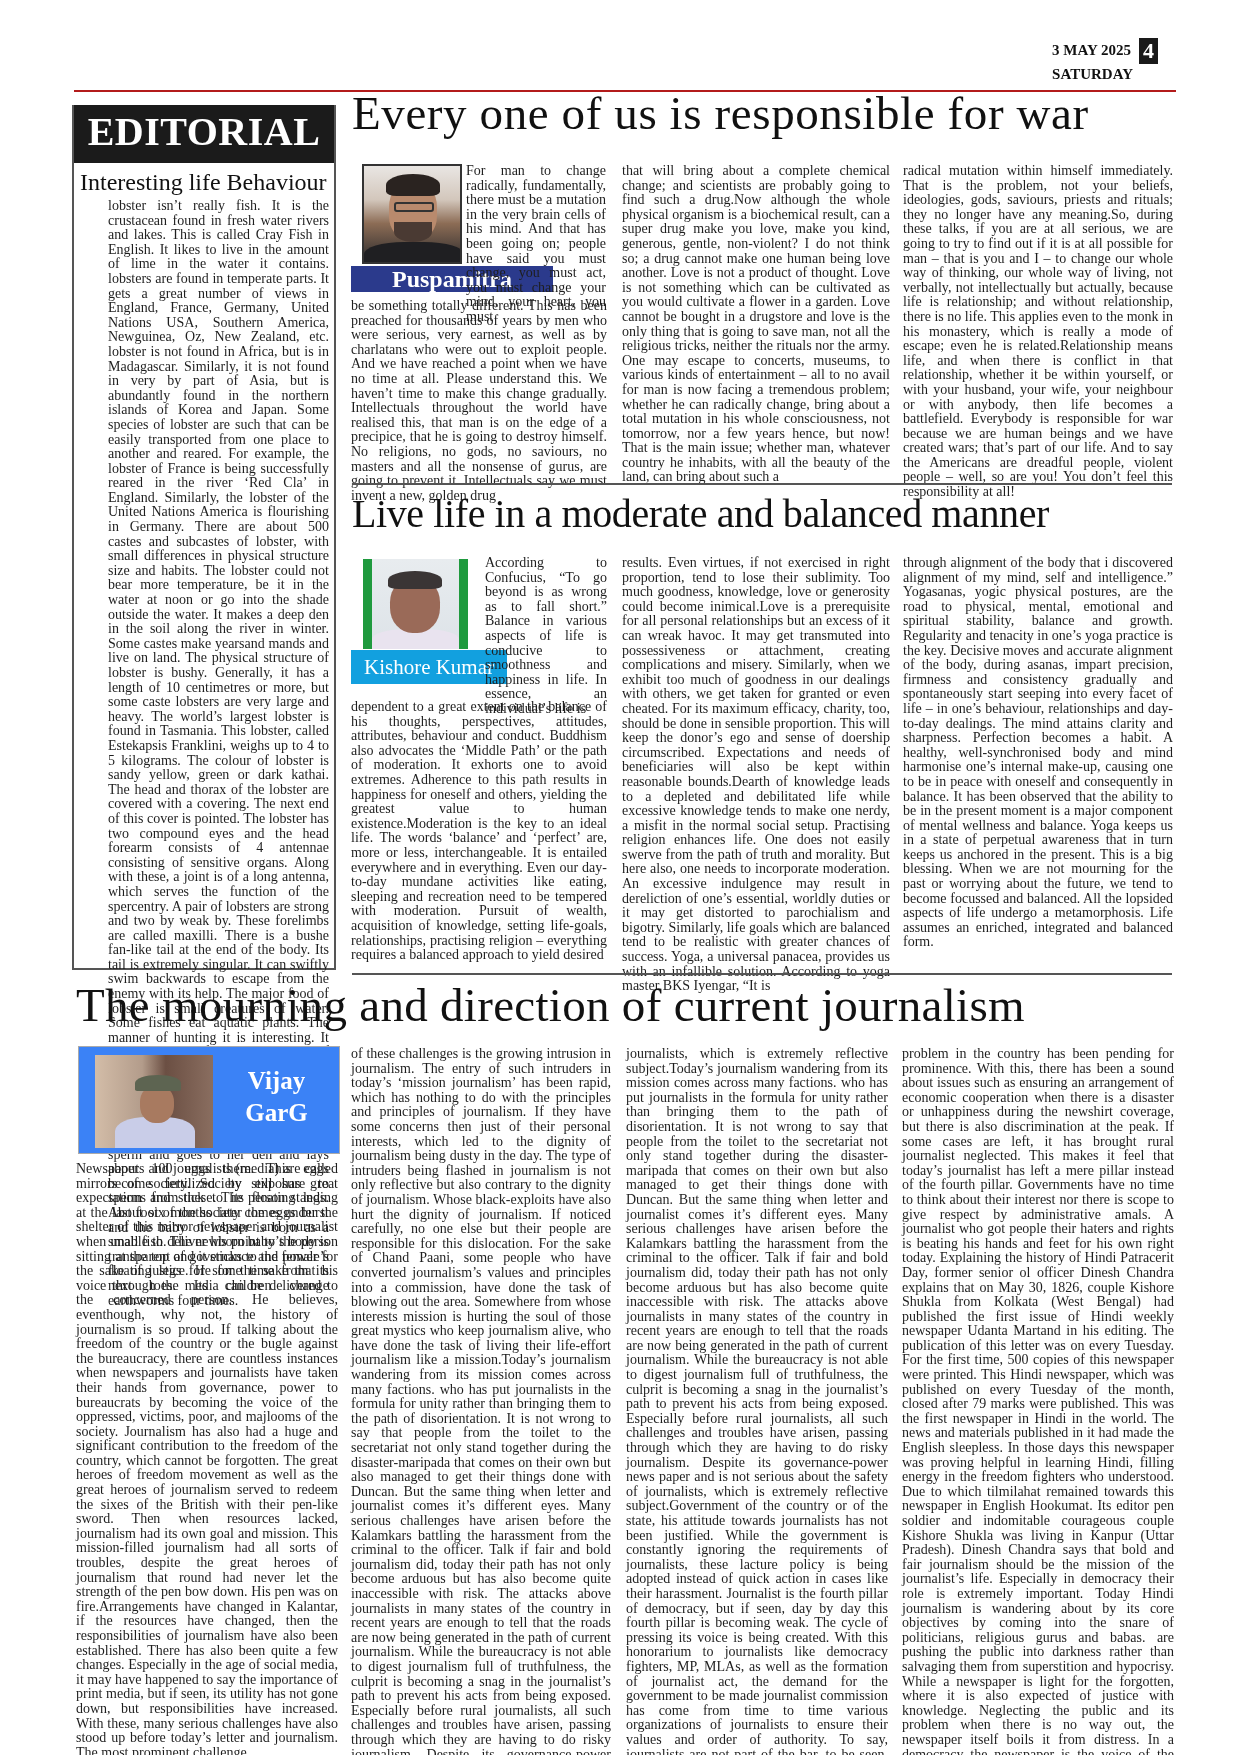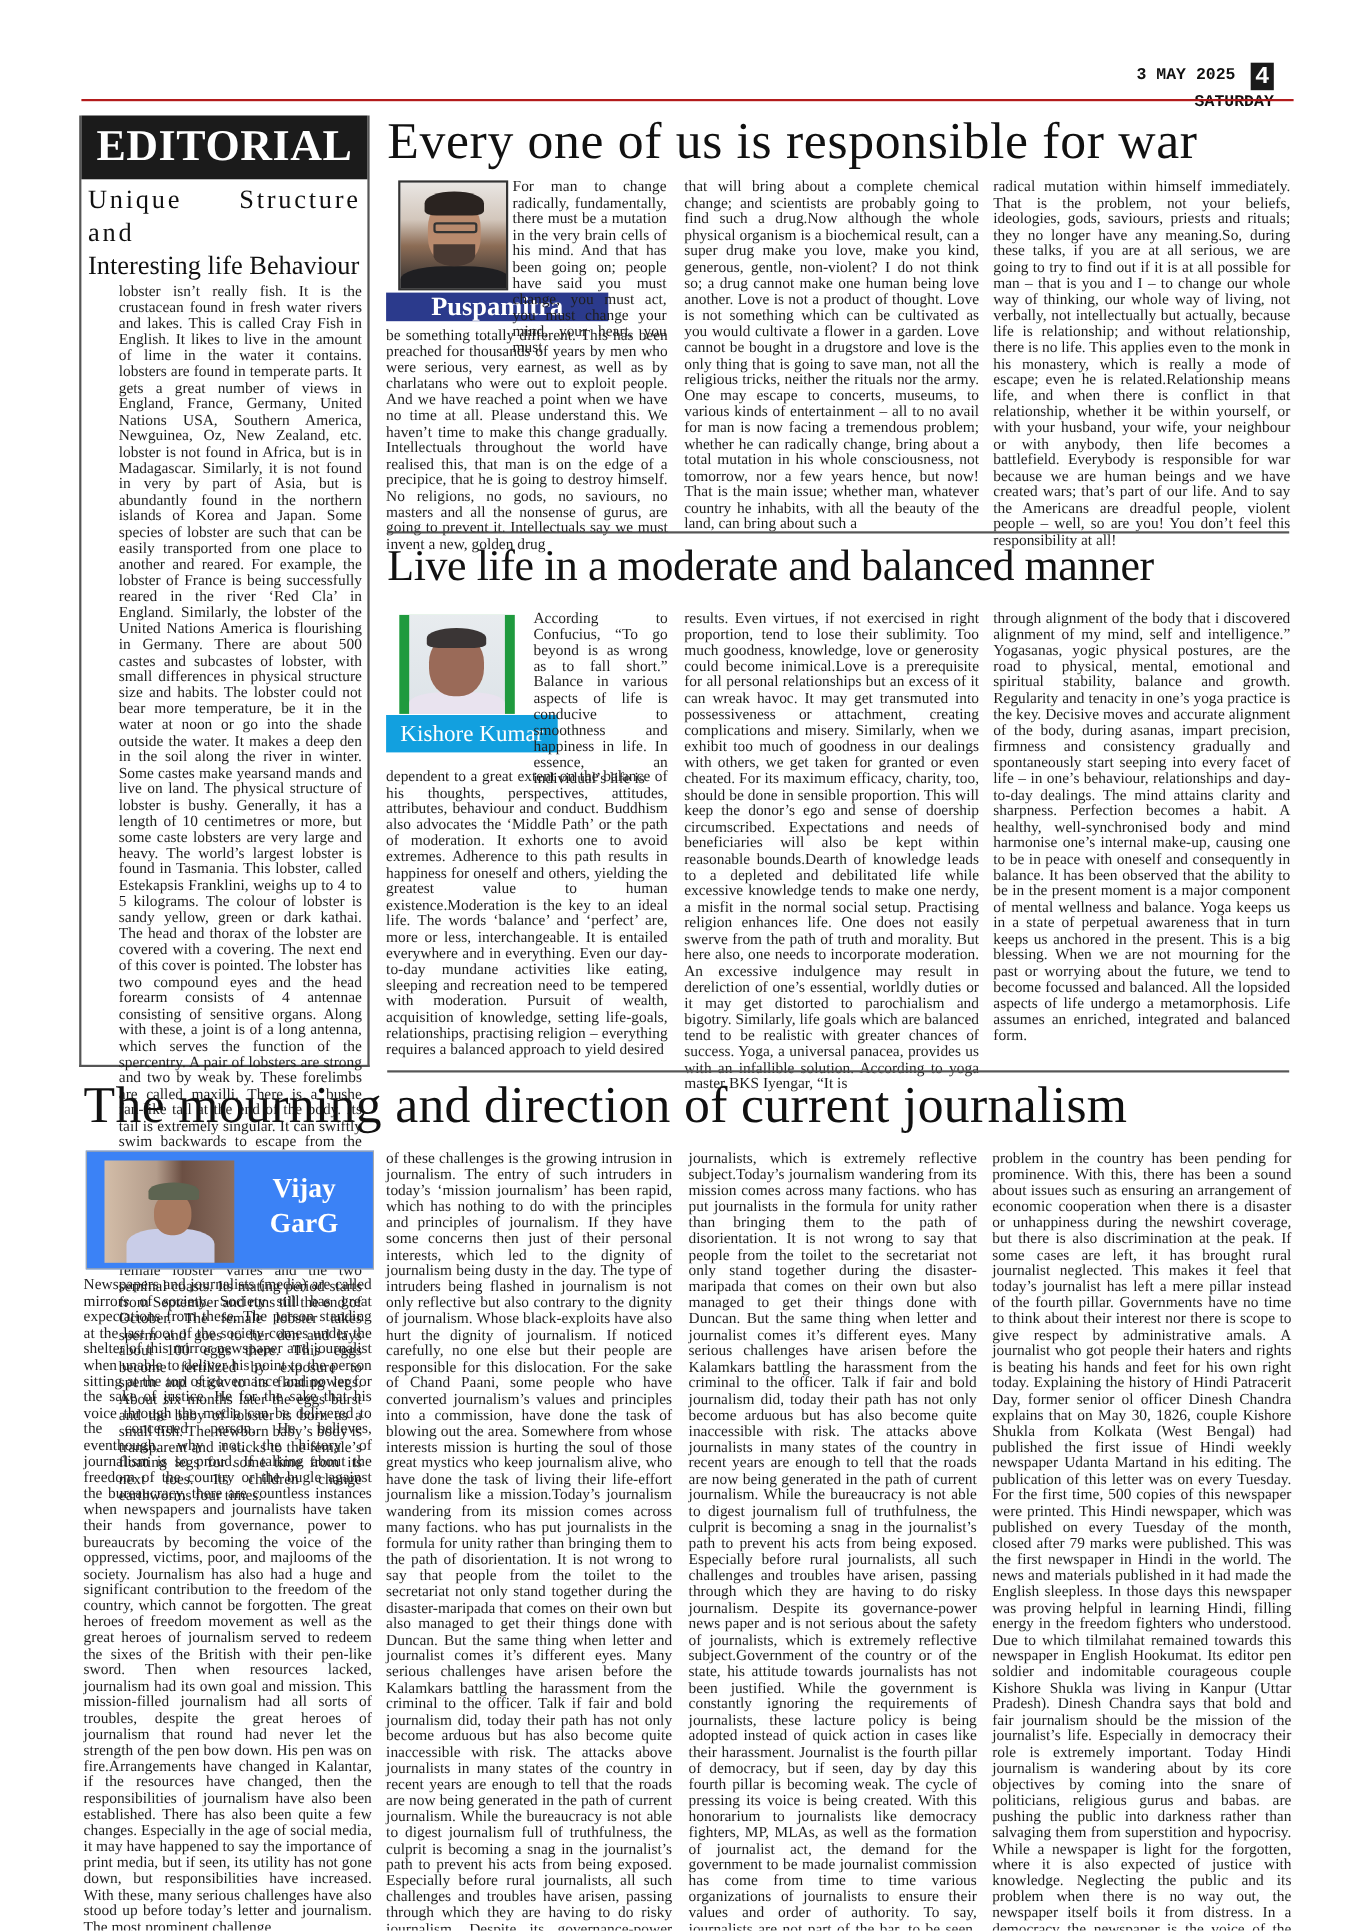--- a/index.html
+++ b/index.html
@@ -2,35 +2,35 @@
 <html><head>
 <meta charset="utf-8">
 <style>
   * { box-sizing: border-box; margin: 0; padding: 0; }
   body { width: 1240px; height: 1755px; background: #ffffff; font-family: "Liberation Serif", "DejaVu Serif", serif; color: #222; position: relative; overflow: hidden; }
   .masthead { position: absolute; left: 78px; top: 30px; width: 1080px; height: 60px; }
   .logo { position: absolute; left: 0; top: 0; border: 2px solid #ddd; padding: 2px 10px 0 10px; height: 46px; width: 232px; background: #fff; }
   .logo .w1 { font-size: 30px; letter-spacing: 1px; color: #111; font-variant: small-caps; }
   .logo .w2 { font-size: 26px; color: #9e9a7e; letter-spacing: 2px; }
   .logo .city { position: absolute; right: 4px; bottom: -2px; font-family: "Liberation Sans", sans-serif; font-weight: bold; font-size: 11px; color: #222; letter-spacing: -0.3px; background: #fff; }
-  .dateblk { position: absolute; right: 0; top: 8px; text-align: right; font-family: Liberation Mono, monospace; font-weight: bold; margin-top: 19px; }
+  .dateblk { position: absolute; right: 0; top: 8px; font-family: Liberation Serif, serif; font-weight: bold; }
   .dateblk .date { font-size: 15px; color: #111; }
   .dateblk .pg { display: inline-block; background: #1a1a1a; color: #fff; font-size: 22px; padding: 0 4px; vertical-align: -3px; margin-left: 4px; }
   .dateblk .day { font-size: 15px; color: #111; margin-top: 2px; }
   .redline { position: absolute; left: 74px; top: 90px; width: 1102px; height: 2px; background: #b31b1b; }
 
   .editorial { position: absolute; left: 72px; top: 105px; width: 264px; height: 865px; border: 2px solid #555; border-top: none; }
   .ed-head { background: #1b1b1b; color: #fff; font-weight: bold; font-size: 40px; text-align: center; height: 58px; line-height: 54px; letter-spacing: 0.5px; }
   .ed-title { font-size: 24px; line-height: 30px; padding: 4px 6px 0 6px; text-align: justify; color: #111; }
   .ed-title .l1 { letter-spacing: 2.5px; }
   .body-text { font-size: 14px; line-height: 14.6px; text-align: justify; color: #1e1e1e; }
   .ed-body { padding: 2px 5px 0 5px; margin-left: 29px; }
 
   .headline { position: absolute; font-size: 46px; color: #111; white-space: nowrap; letter-spacing: -0.3px; }
-  .h1 { left: 352px; top: 102px; font-size: 47px; letter-spacing: 0.6px; }
+  .h1 { left: 352px; top: 86px; font-size: 47px; letter-spacing: 0.6px; }
   .h2 { left: 352px; top: 490px; font-size: 40px; letter-spacing: -0.4px; }
   .h3 { left: 76px; top: 978px; font-size: 47px; letter-spacing: 0.3px; }
 
   .col { position: absolute; }
   .rule { position: absolute; height: 2px; background: #555; }
 
   .photo1 { position: absolute; left: 362px; top: 164px; width: 100px; height: 100px; border: 2px solid #333; background: linear-gradient(180deg, #e9e6e3 0%, #d3c7bc 35%, #8c6c55 60%, #2b2b2d 100%); overflow: hidden; }
   .photo1 .face { position: absolute; left: 25px; top: 14px; width: 48px; height: 60px; border-radius: 45% 45% 40% 40%; background: #b98a6d; }
   .photo1 .hair { position: absolute; left: 22px; top: 8px; width: 54px; height: 22px; border-radius: 50% 50% 20% 20%; background: #2a2320; }
   .photo1 .glass { position: absolute; left: 30px; top: 36px; width: 40px; height: 10px; border: 2px solid #333; border-radius: 3px; }
@@ -62,21 +62,20 @@
       <span class="pg">4</span>
     </div>
     <div class="day">SATURDAY</div>
   </div>
 </div>
 <div class="redline"></div>
 
 <div class="editorial">
   <div class="ed-head">EDITORIAL</div>
   <div class="ed-title">
-    <div class="l1">Unique Structure and</div>
     <div>Interesting life Behaviour</div>
   </div>
   <div class="ed-body body-text">lobster isn’t really fish. It is the crustacean found in fresh water rivers and lakes. This is called Cray Fish in English. It likes to live in the amount of lime in the water it contains. lobsters are found in temperate parts. It gets a great number of views in England, France, Germany, United Nations USA, Southern America, Newguinea, Oz, New Zealand, etc. lobster is not found in Africa, but is in Madagascar. Similarly, it is not found in very by part of Asia, but is abundantly found in the northern islands of Korea and Japan. Some species of lobster are such that can be easily transported from one place to another and reared. For example, the lobster of France is being successfully reared in the river ‘Red Cla’ in England. Similarly, the lobster of the United Nations America is flourishing in Germany. There are about 500 castes and subcastes of lobster, with small differences in physical structure size and habits. The lobster could not bear more temperature, be it in the water at noon or go into the shade outside the water. It makes a deep den in the soil along the river in winter. Some castes make yearsand mands and live on land. The physical structure of lobster is bushy. Generally, it has a length of 10 centimetres or more, but some caste lobsters are very large and heavy. The world’s largest lobster is found in Tasmania. This lobster, called Estekapsis Franklini, weighs up to 4 to 5 kilograms. The colour of lobster is sandy yellow, green or dark kathai. The head and thorax of the lobster are covered with a covering. The next end of this cover is pointed. The lobster has two compound eyes and the head forearm consists of 4 antennae consisting of sensitive organs. Along with these, a joint is of a long antenna, which serves the function of the spercentry. A pair of lobsters are strong and two by weak by. These forelimbs are called maxilli. There is a bushe fan-like tail at the end of the body. Its tail is extremely singular. It can swiftly swim backwards to escape from the enemy with its help. The major food of lobster is small creatures of water. Some fishes eat aquatic plants. The manner of hunting it is interesting. It catches its prey from the next part of the legs and then fragments it. The physical structure of the male and female lobster varies and the two seminal coasts. Its mating period starts from September and runs till the end of October. The female lobster takes sperm and goes to her den and lays about 100 eggs there. This eggs become fertilized by exposure to sperm and stick to its floating legs. About six months later the eggs burst and the baby of lobster is born as a small fish. The newborn baby’s body is transparent and it sticks to the female’s floating legs for some time from its next toes. Its children change earthworms four times.</div>
 </div>
 
 <div class="headline h1">Every one of us is responsible for war</div>
 <div class="photo1">
   <div class="shirt"></div>
     <div class="face"></div>
     <div class="hair"></div>

